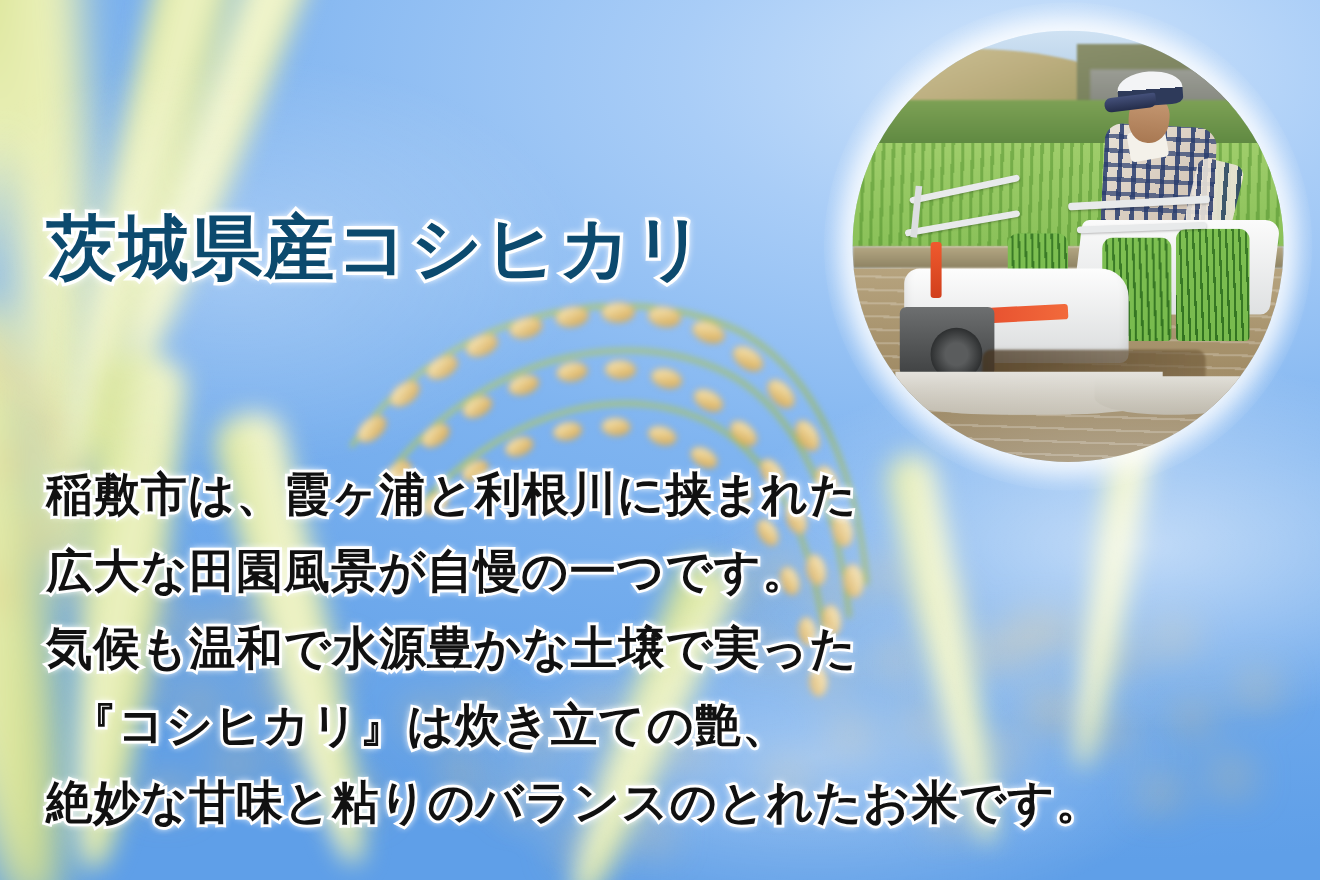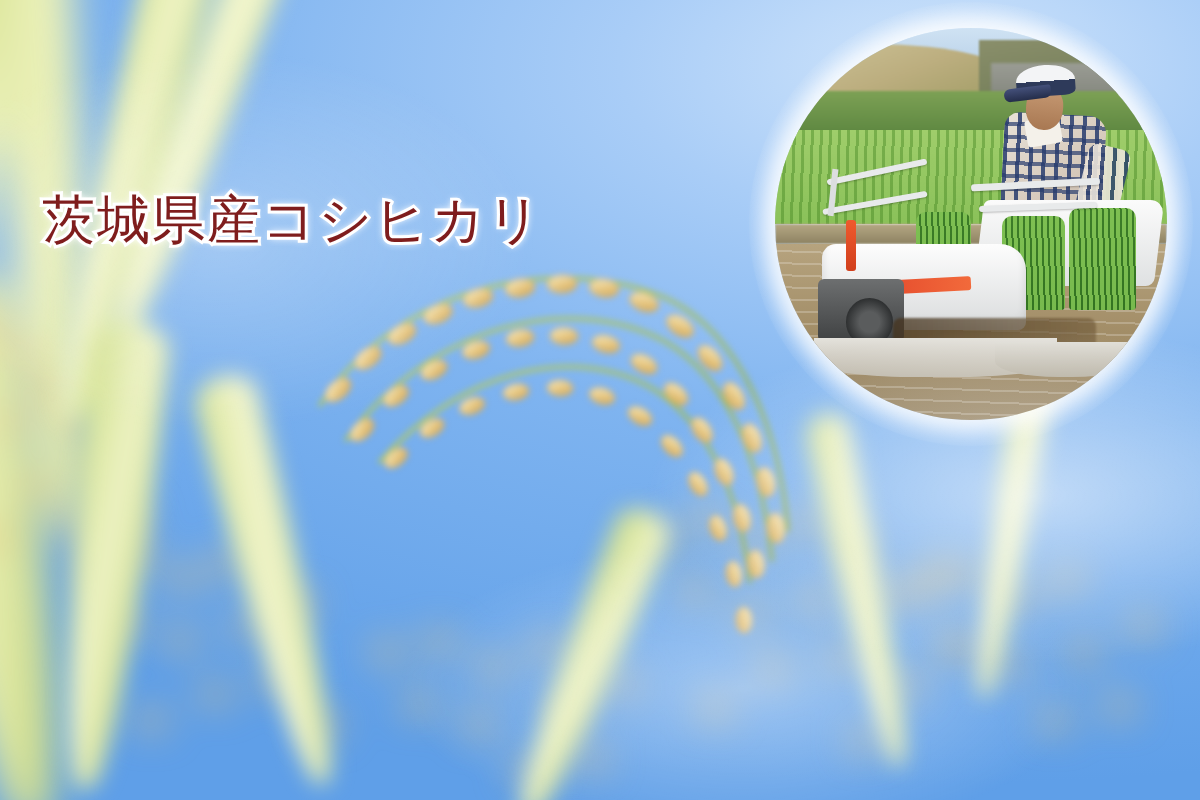--- a/index.html
+++ b/index.html
@@ -175,21 +175,21 @@
     background:linear-gradient(#c79a74,#a87852);border-radius:42% 42% 48% 48%;transform:rotate(5deg);}
   .f-cap{position:absolute;left:61.5%;top:9.5%;width:15%;height:8%;
     background:linear-gradient(#f3f4f6 0 52%,#2e3a5a 52% 100%);
     border-radius:50% 50% 18% 18%;transform:rotate(-4deg);}
   .f-brim{position:absolute;left:58.5%;top:15%;width:12%;height:3.2%;
     background:linear-gradient(#44507a,#242d4a);border-radius:6px 2px 6px 6px;transform:rotate(-7deg);}
 
   
   .title{
     position:absolute;left:42px;top:194px;
-    font-size:53px;line-height:1;font-weight:400;color:#7f1d1d;
+    font-size:64px;line-height:1;font-weight:700;color:#0c4a6e;
     letter-spacing:2px;white-space:nowrap;
     -webkit-text-stroke:6px #fff;
     paint-order:stroke fill;
     text-shadow:0 0 9px #fff,0 0 9px #fff,0 0 5px #fff;
   }
   .body-text{
     position:absolute;left:42px;top:416px;
     font-size:42px;line-height:70px;font-weight:700;color:#111;
     letter-spacing:1px;white-space:nowrap;
     -webkit-text-stroke:5px #fff;
@@ -406,14 +406,21 @@
         <div class="m-skid"></div>
         <div class="m-skid2"></div>
       </div>
     </div>
   </div>
 
   <div class="sky-haze"></div>
 
   <div class="title">茨城県産コシヒカリ</div>
 
+  <div class="body-text">
+    <span class="ln">稲敷市は、霞ヶ浦と利根川に挟まれた</span>
+    <span class="ln">広大な田園風景が自慢の一つです。</span>
+    <span class="ln">気候も温和で水源豊かな土壌で実った</span>
+    <span class="ln indent">『コシヒカリ』は炊き立ての艶、</span>
+    <span class="ln">絶妙な甘味と粘りのバランスのとれたお米です。</span>
+  </div>
 
 </div>
 
 </body></html>

